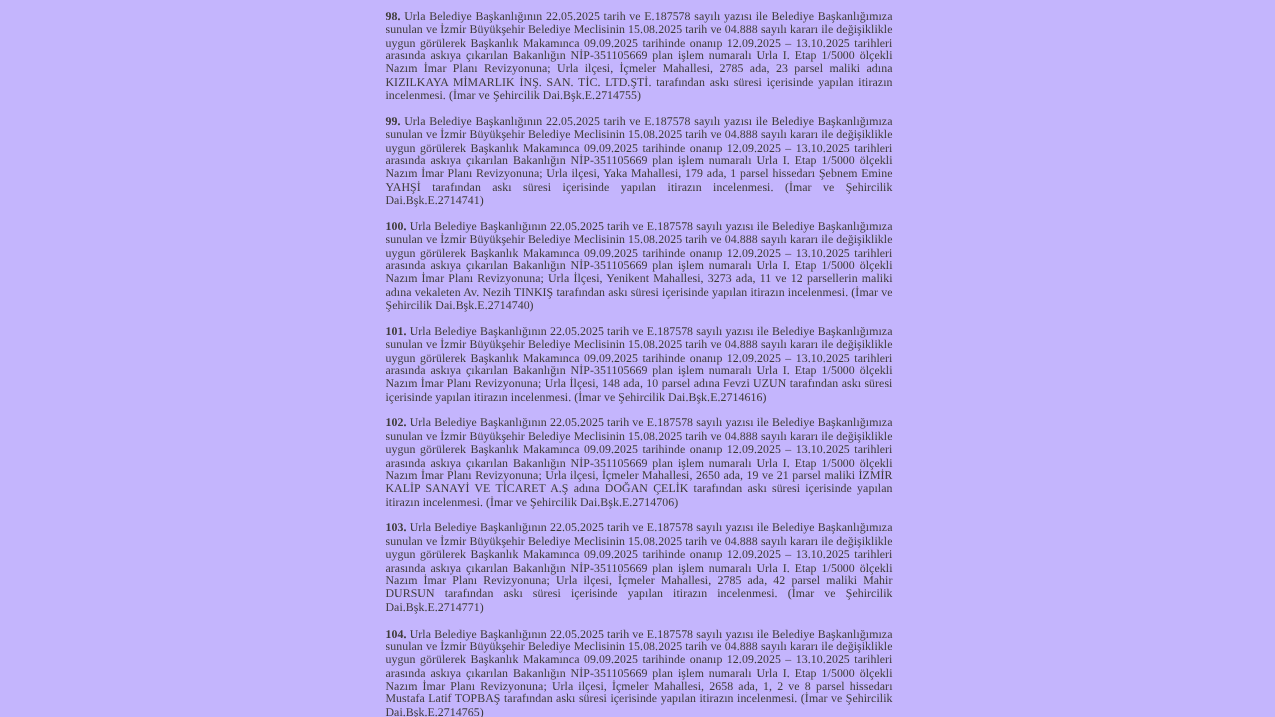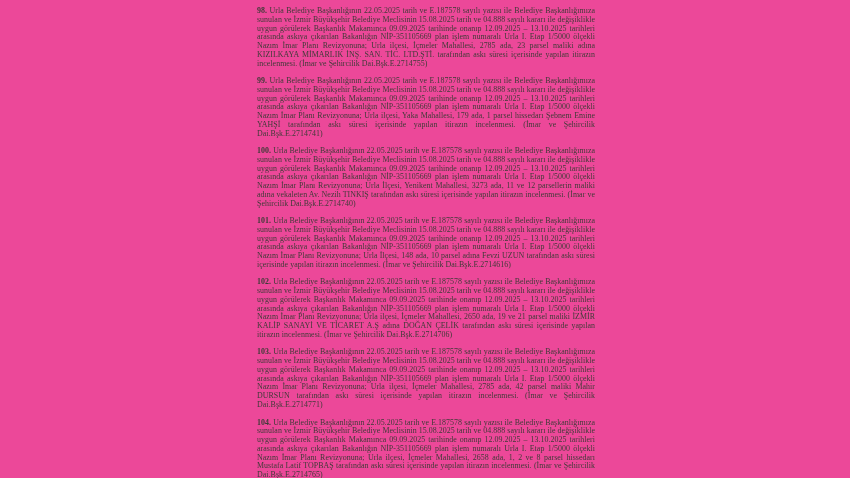--- a/index.html
+++ b/index.html
@@ -12,21 +12,21 @@
     background: #ffffff;
     position: relative;
     overflow: hidden;
   }
   .doc-page {
     position: absolute;
     left: 0;
     top: 0;
     width: 850px;
     height: 478px;
-    background: #ec4899;
+    background: #c4b5fd;
   }
   .doc-column {
     position: absolute;
     left: 257px;
     top: 7px;
     width: 338px;
     font-family: "Liberation Serif", "DejaVu Serif", serif;
     font-size: 7.9px;
     line-height: 8.75px;
     color: #3e3b37;

